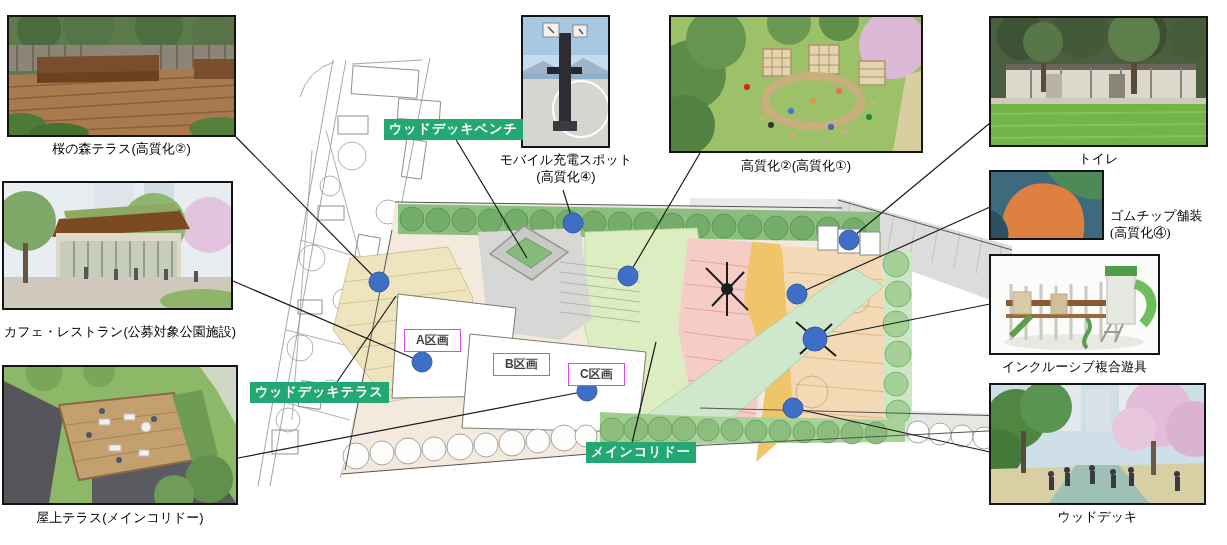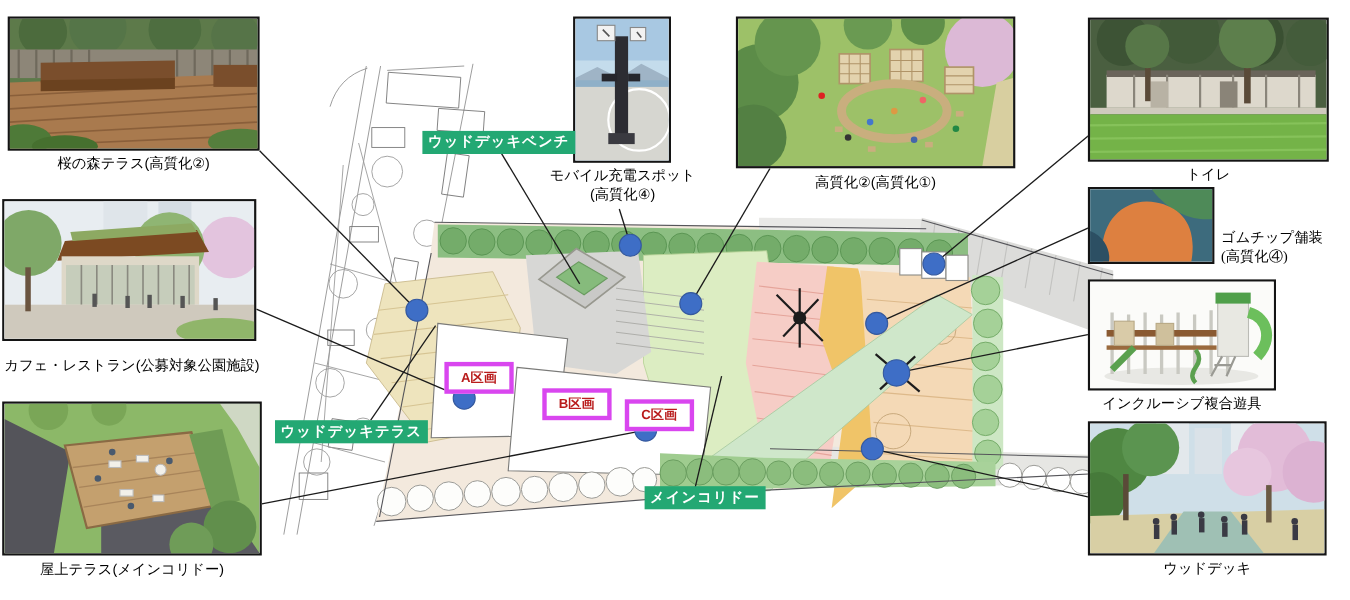--- a/index.html
+++ b/index.html
@@ -4,21 +4,21 @@
 <style>
   html,body{margin:0;padding:0;background:#fff;}
   #canvas{position:relative;width:1227px;height:545px;background:#fff;overflow:hidden;
           font-family:"Liberation Sans","DejaVu Sans",sans-serif;}
   .photo{position:absolute;border:2px solid #141414;background:#fff;box-sizing:border-box;}
   .photo svg{display:block;width:100%;height:100%;}
   .cap{position:absolute;font-size:13px;color:#000;text-align:center;line-height:17px;white-space:nowrap;}
   .cap.left{text-align:left;font-family:Liberation Serif, serif;}
   .tag{position:absolute;background:#23a873;color:#fff;font-size:13px;font-weight:bold;
        padding:1px 5px 2px;letter-spacing:1px;white-space:nowrap;}
-  .plot{position:absolute;background:#fff;border:4px solid #d946ef;color:#b91c1c;
+  .plot{position:absolute;background:#fff;border:1px solid #d946ef;color:#404040;
         font-size:12px;font-weight:bold;padding:2px 11px;white-space:nowrap;text-align:center;}
   #maplayer{position:absolute;left:0;top:0;width:1227px;height:545px;}
 </style>
 </head>
 <body>
 
 <div id="canvas">
 
   <svg id="maplayer" viewBox="0 0 1227 545">
 

